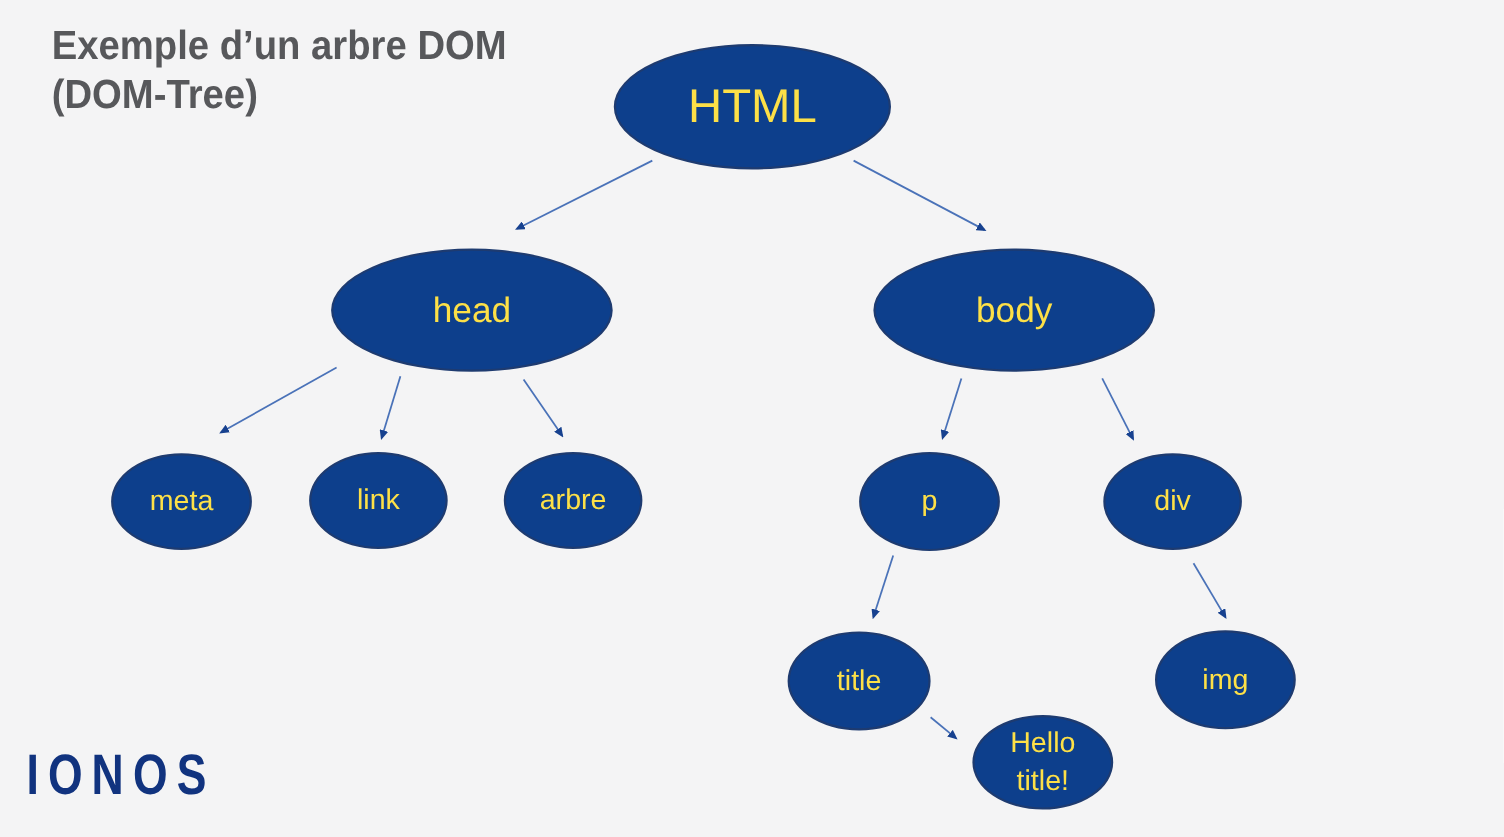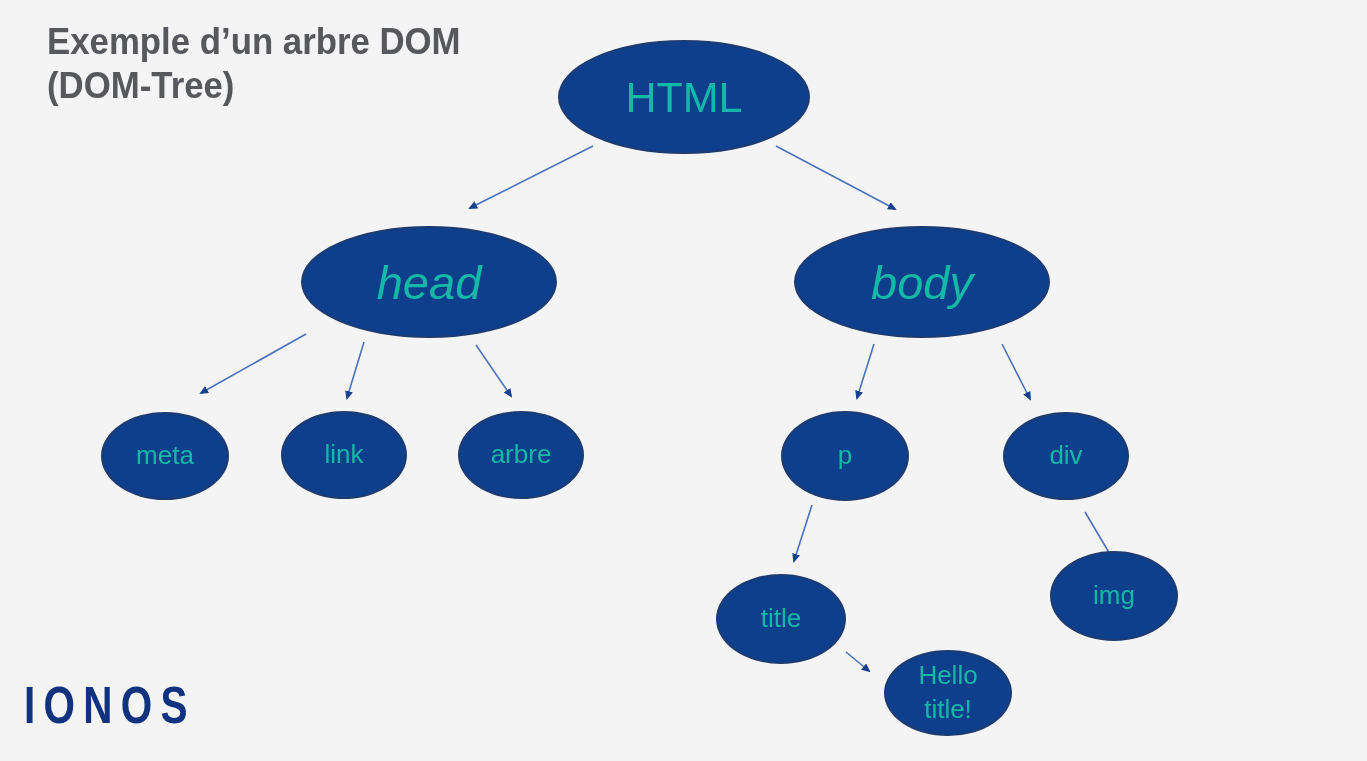--- a/index.html
+++ b/index.html
@@ -41,25 +41,25 @@
   }
   .node {
     position: absolute;
     border-radius: 50%;
     background: var(--node-fill, #0d3f8c);
     border: 2px solid var(--node-border, #1e3b70);
     box-sizing: border-box;
     display: flex;
     align-items: center;
     justify-content: center;
-    color: #14b8a6;
+    color: #fde047;
     text-align: center;
     white-space: pre-line;
   }
-  .node-xl { font-size: 47px; font-weight: 400; font-style: italic; }
+  .node-xl { font-size: 32px; font-weight: 400; }
   .node-lg { font-size: 43px; font-weight: 400; }
   .node-sm { font-size: 26px; font-weight: 400; line-height: 1.3; }
   .logo {
     position: absolute;
     left: 24px;
     top: 676px;
     color: var(--logo-color, #11337f);
     font-size: 44px;
     font-weight: 700;
     letter-spacing: 9px;
@@ -98,20 +98,20 @@
   <div id="nodes">
       <div class="node node-lg" style="left: 558px; top: 40px; width: 252px; height: 114px;"><span>HTML</span></div>
       <div class="node node-xl" style="left: 301px; top: 226px; width: 256px; height: 112px;"><span>head</span></div>
       <div class="node node-xl" style="left: 794px; top: 226px; width: 256px; height: 112px;"><span>body</span></div>
       <div class="node node-sm" style="left: 101px; top: 412px; width: 128px; height: 88px;"><span>meta</span></div>
       <div class="node node-sm" style="left: 281px; top: 411px; width: 126px; height: 88px;"><span>link</span></div>
       <div class="node node-sm" style="left: 458px; top: 411px; width: 126px; height: 88px;"><span>arbre</span></div>
       <div class="node node-sm" style="left: 781px; top: 411px; width: 128px; height: 90px;"><span>p</span></div>
       <div class="node node-sm" style="left: 1003px; top: 412px; width: 126px; height: 88px;"><span>div</span></div>
       <div class="node node-sm" style="left: 716px; top: 574px; width: 130px; height: 90px;"><span>title</span></div>
-      <div class="node node-sm" style="left: 1050px; top: 551px; width: 128px; height: 90px;"><span>img</span></div>
+      <div class="node node-sm" style="left: 1050px; top: 573px; width: 128px; height: 90px;"><span>img</span></div>
       <div class="node node-sm" style="left: 884px; top: 650px; width: 128px; height: 86px;"><span>Hello
 title!</span></div>
     </div>
 
   <div class="logo">IONOS</div>
 
 </div>
 
 </body></html>

